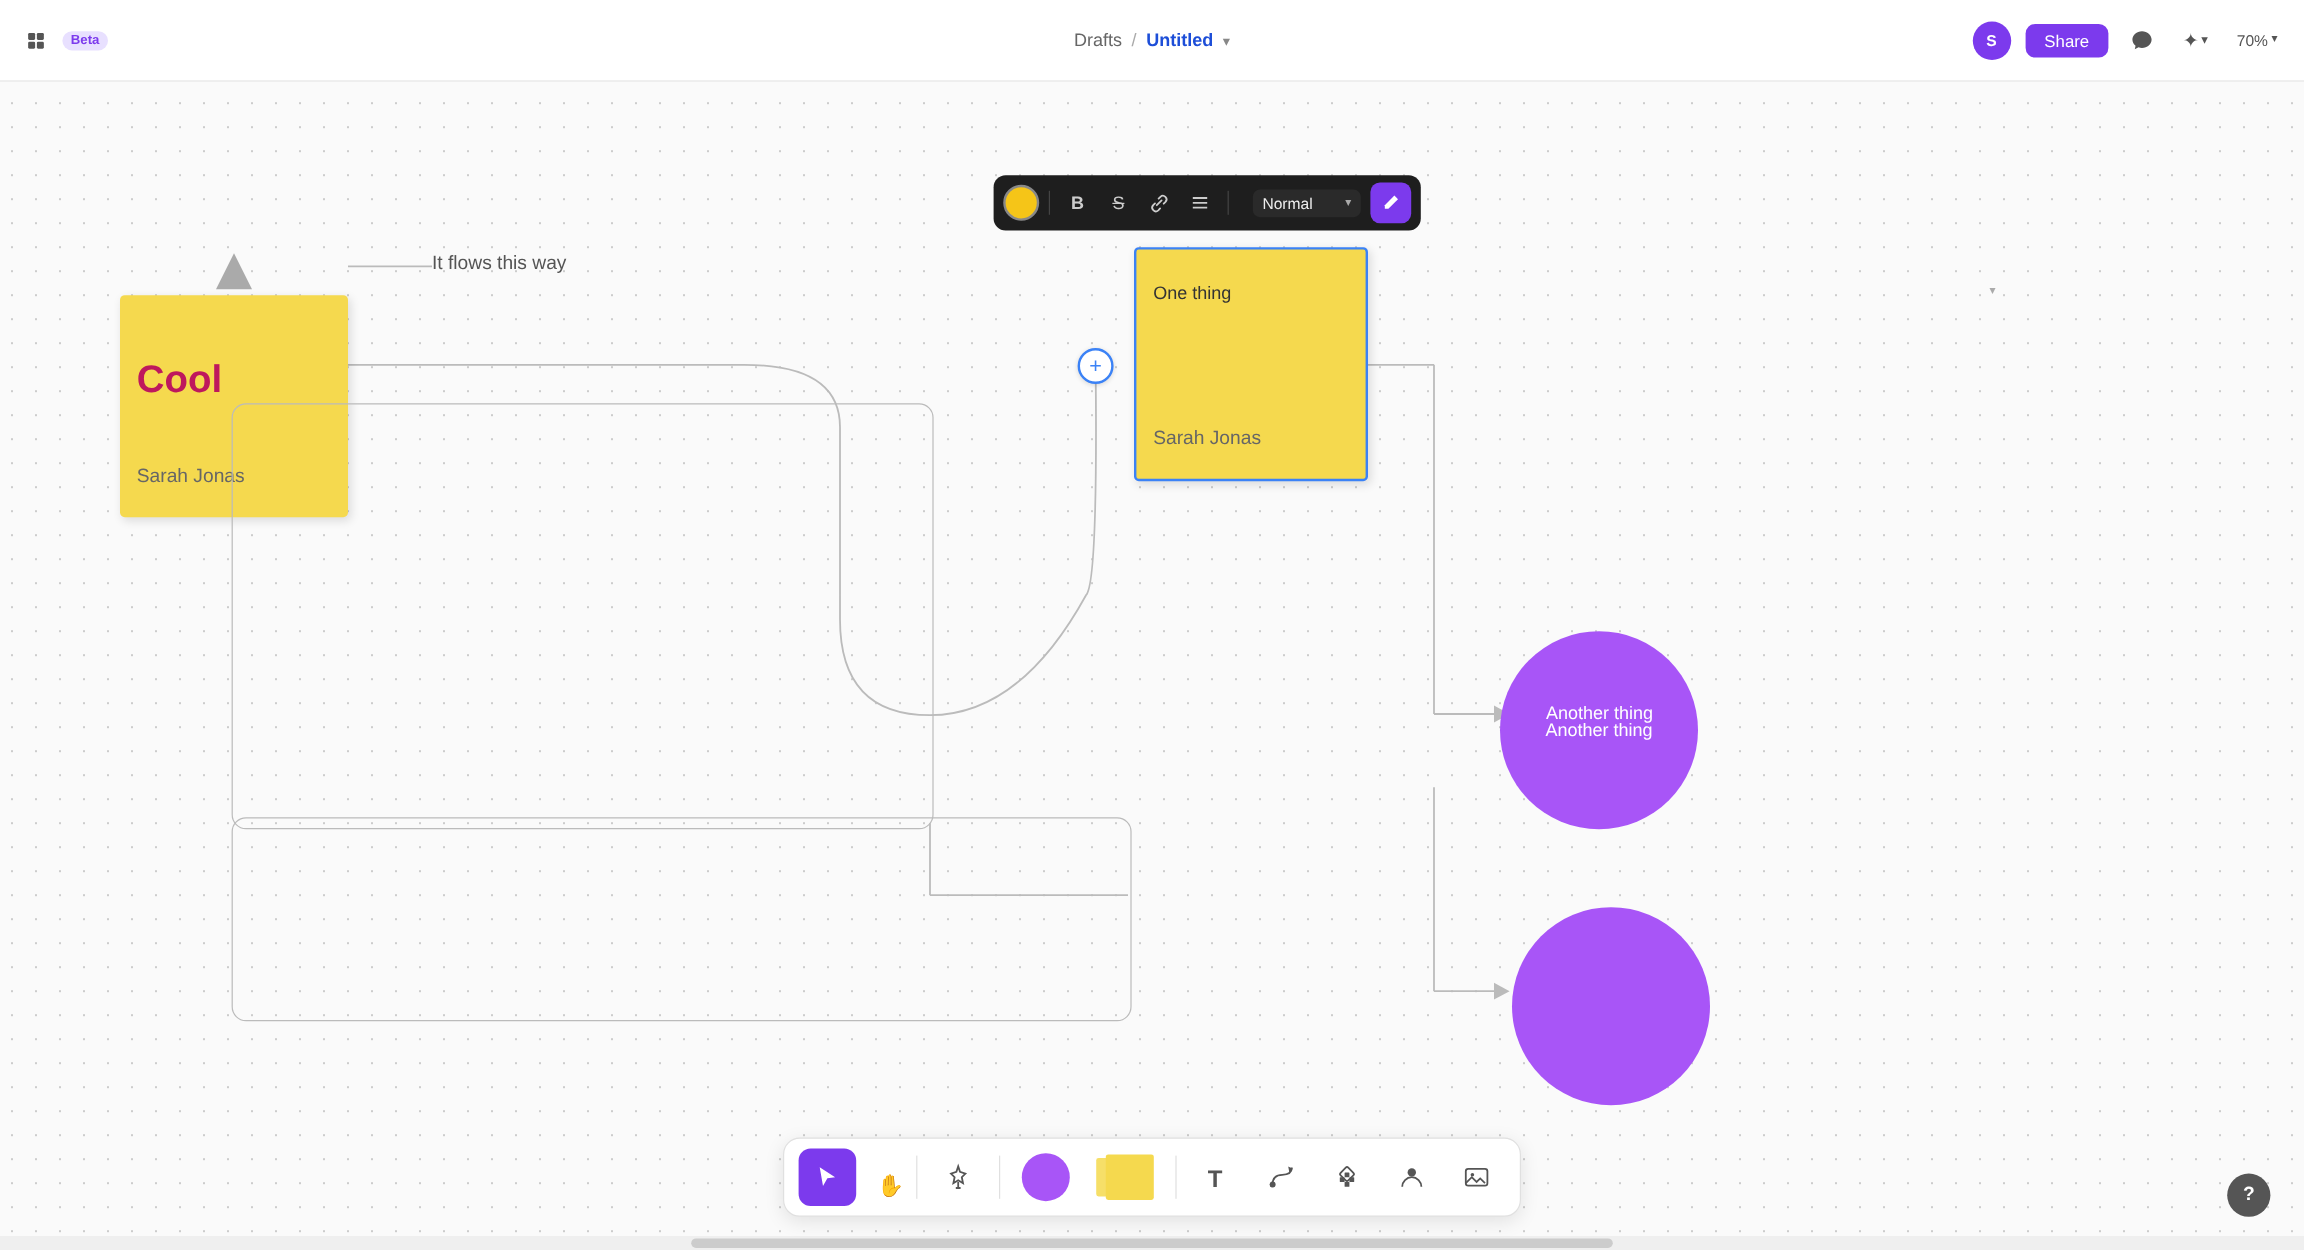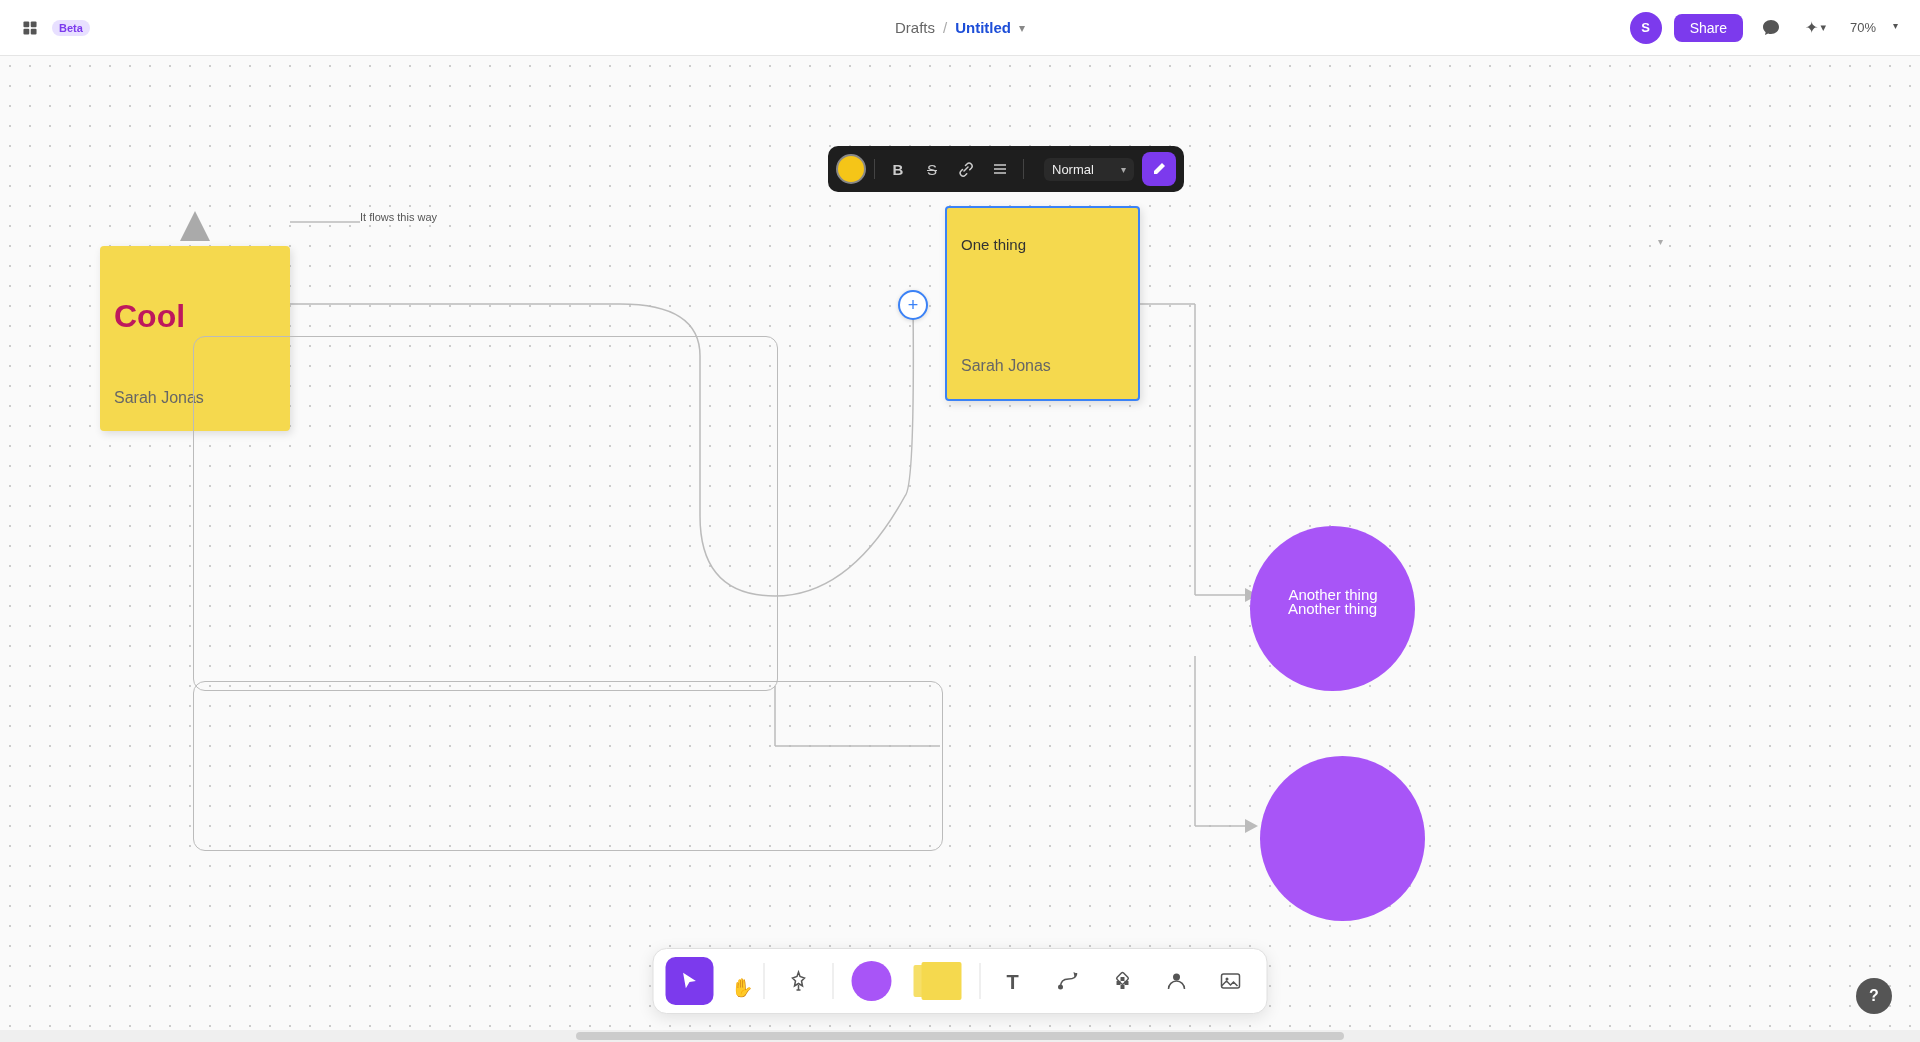--- a/index.html
+++ b/index.html
@@ -8,21 +8,21 @@
       height: 1042px;
       overflow: hidden;
       font-family: -apple-system, BlinkMacSystemFont, 'Segoe UI', sans-serif;
       background: #f5f5f5;
     }
 
     
     .topbar {
       position: absolute;
       top: 0; left: 0; right: 0;
-      height: 56px;
+      height: 68px;
       background: #fff;
       border-bottom: 1px solid #e5e5e5;
       display: flex;
       align-items: center;
       justify-content: space-between;
       padding: 0 16px;
       z-index: 100;
     }
     .topbar-left {
       display: flex;
@@ -105,21 +105,21 @@
       border-radius: 6px;
     }
     .zoom-btn {
       font-size: 13px;
       color: #555;
       border: none;
       background: none;
       cursor: pointer;
       display: flex;
       align-items: flex-start;
-      gap: 17px;
+      gap: 3px;
     }
 
     
     .canvas {
       position: absolute;
       top: 56px;
       left: 0; right: 0;
       bottom: 0;
       background-color: #fafafa;
       background-image: radial-gradient(circle, #ccc 1px, transparent 1px);
@@ -433,21 +433,21 @@
     <polygon points="1245,532 1258,539 1245,546" fill="#bbb"></polygon>
 
     <line x1="775" y1="630" x2="775" y2="690" stroke="#bbb" stroke-width="1.5"></line>
     <line x1="775" y1="690" x2="940" y2="690" stroke="#bbb" stroke-width="1.5"></line>
 
     <line x1="1195" y1="600" x2="1195" y2="770" stroke="#bbb" stroke-width="1.5"></line>
     <line x1="1195" y1="770" x2="1248" y2="770" stroke="#bbb" stroke-width="1.5"></line>
     <polygon points="1245,763 1258,770 1245,777" fill="#bbb"></polygon>
   </svg>
 
-  <div style="position:absolute; top:155px; left:360px; font-size:11px; color:#555;">It flows this way</div>
+  <div style="position:absolute; top:155px; left:360px; font-size:16px; color:#555;">It flows this way</div>
 
   <div class="sticky-note" style="left:100px; top:190px; width:190px; height:185px;">
     <div class="sticky-content big">Cool</div>
     <div class="sticky-author">Sarah Jonas</div>
   </div>
 
   <div class="frame-box" style="left:193px; top:280px; width:585px; height:355px;"></div>
 
   <div class="frame-box" style="left:193px; top:625px; width:750px; height:170px;"></div>
 

